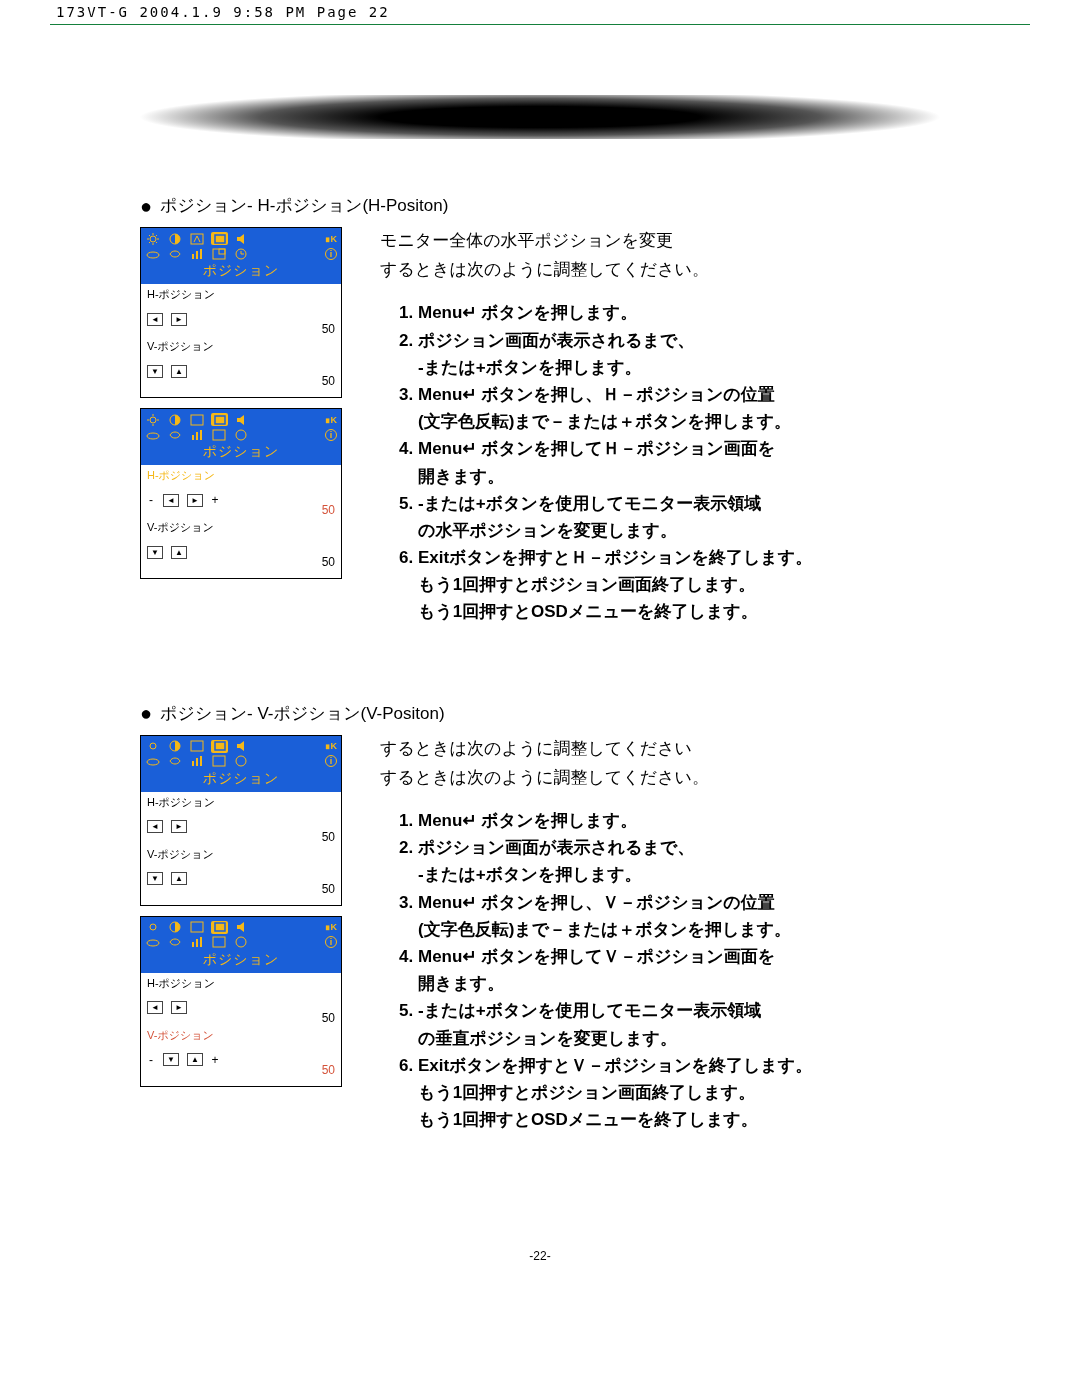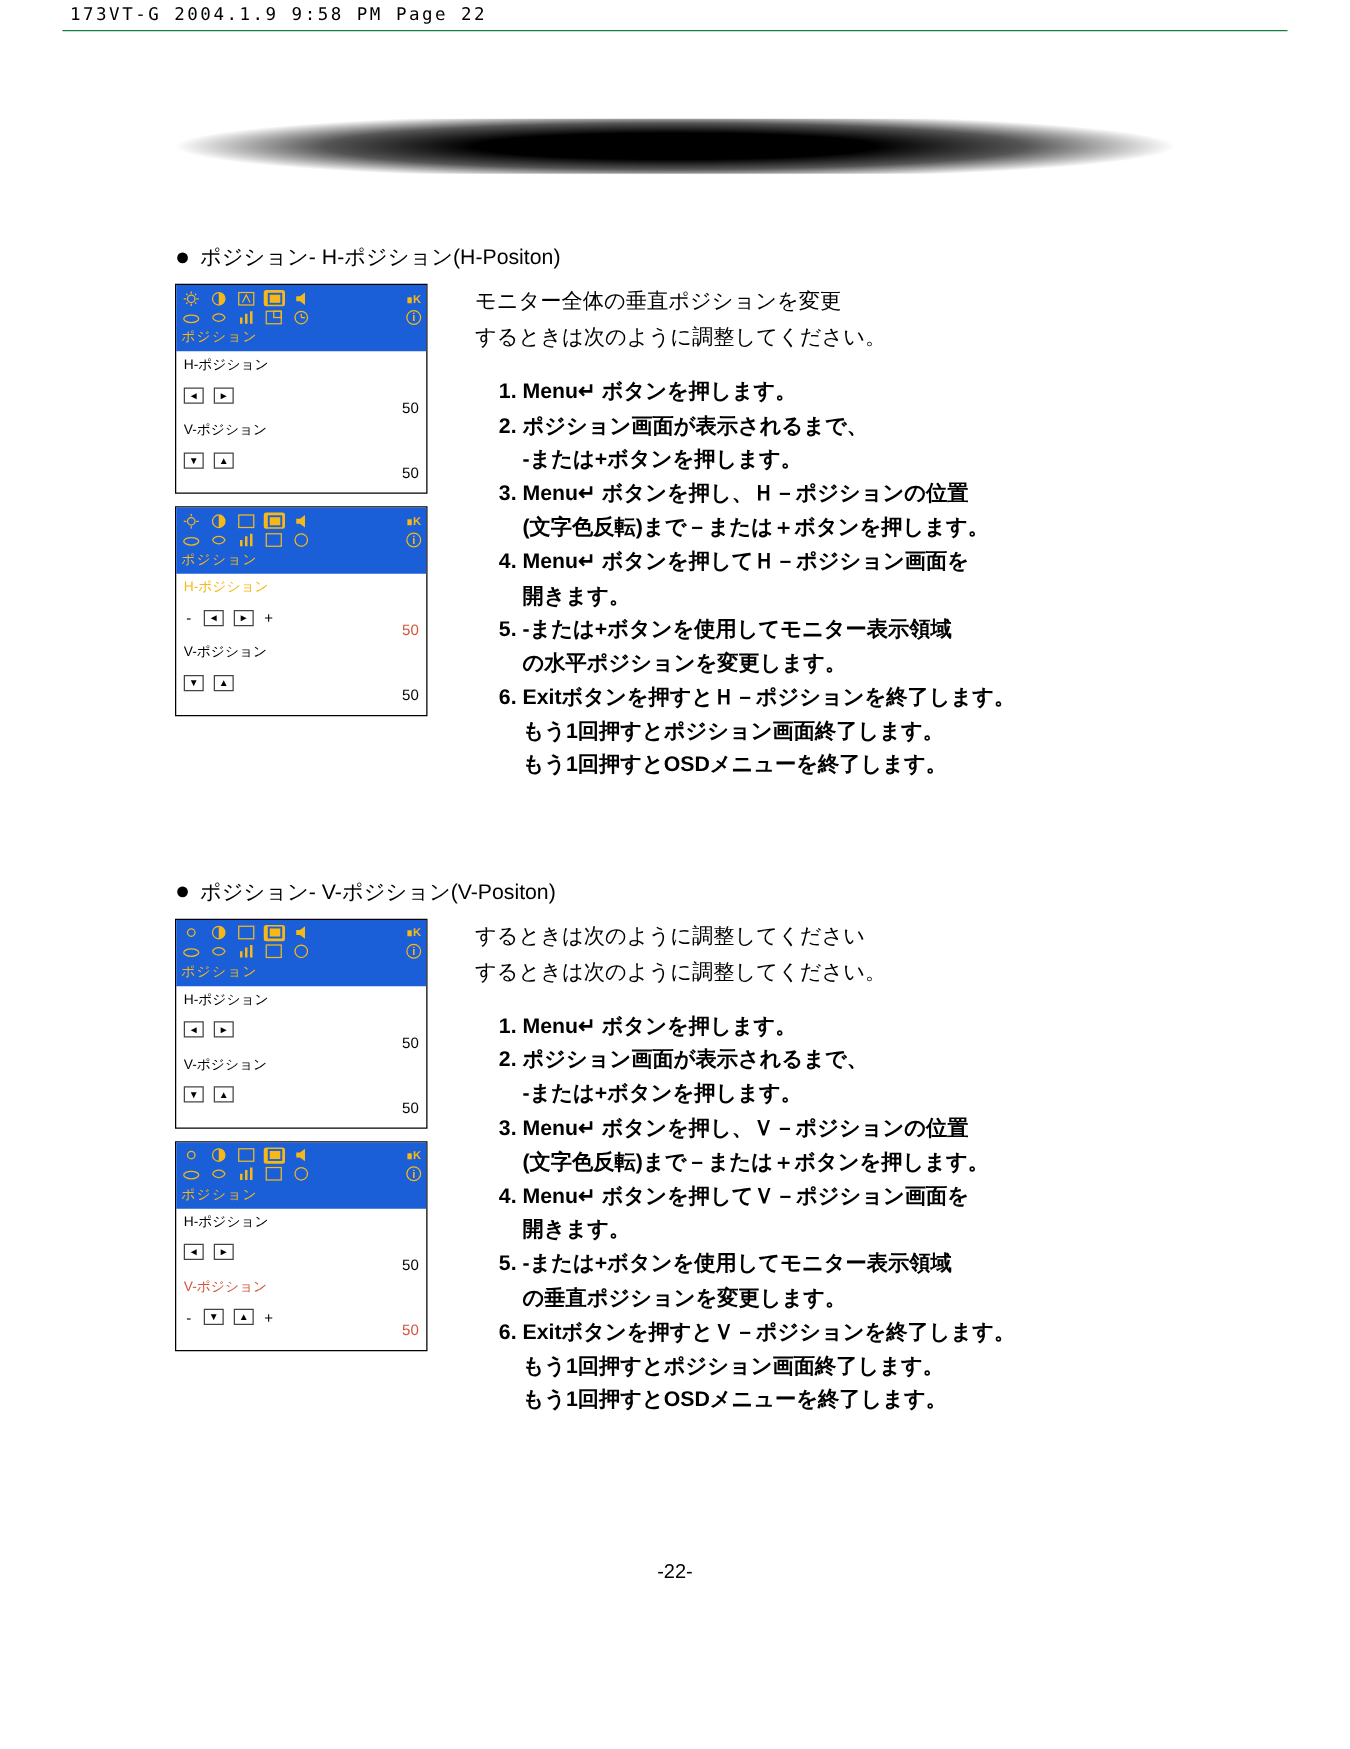--- a/index.html
+++ b/index.html
@@ -105,23 +105,23 @@
     margin-left: auto;
     border: 1px solid #f5b817;
     border-radius: 50%;
     width: 10px;
     height: 10px;
     display: flex;
     align-items: center;
     justify-content: center;
   }
   .osd-title {
-    text-align: left;
+    text-align: center;
     color: #f5b817;
-    font-size: 11px;
+    font-size: 14px;
     padding-bottom: 2px;
     letter-spacing: 1px;
   }
   .osd-body { padding: 3px 6px 6px 6px; }
   .osd-row {
     display: flex;
     align-items: center;
     flex-wrap: wrap;
     padding: 0 0 3px 0;
     justify-content: center;
@@ -153,21 +153,21 @@
   }
   .osd-row .val {
     margin-left: auto;
     font-size: 12px;
     margin-top: 20px;
   }
   .osd-row .val.highlight { color: #d4533a; }
 
   .page-num {
     text-align: center;
-    font-size: 16px;
+    font-size: 12px;
     margin-top: 100px;
     padding-bottom: 40px;
   }
 </style>
 </head>
 <body>
 
 <div class="header-line">173VT-G  2004.1.9 9:58 PM  Page 22</div>
 
 <div class="content">
@@ -364,21 +364,21 @@
               <span class="arrow-box">▼</span>
               <span class="arrow-box">▲</span>
             </div>
             <span class="val">50</span>
           </div>
         </div>
       </div>
     </div>
 
     <div class="text-col">
-      <div class="intro">モニター全体の垂直ポジションを変更</div>
+      <div class="intro">モニター全体の水平ポジションを変更</div>
       <div class="intro">するときは次のように調整してください。</div>
       <ol id="h-steps">
           <li>Menu↵ ボタンを押します。</li>
           <li>ポジション画面が表示されるまで、<br>-または+ボタンを押します。</li>
           <li>Menu↵ ボタンを押し、Ｈ－ポジションの位置<br>(文字色反転)まで－または＋ボタンを押します。</li>
           <li>Menu↵ ボタンを押してＨ－ポジション画面を<br>開きます。</li>
           <li>-または+ボタンを使用してモニター表示領域<br>の水平ポジションを変更します。</li>
           <li>Exitボタンを押すとＨ－ポジションを終了します。<br>もう1回押すとポジション画面終了します。<br>もう1回押すとOSDメニューを終了します。</li>
         </ol>
     </div>

